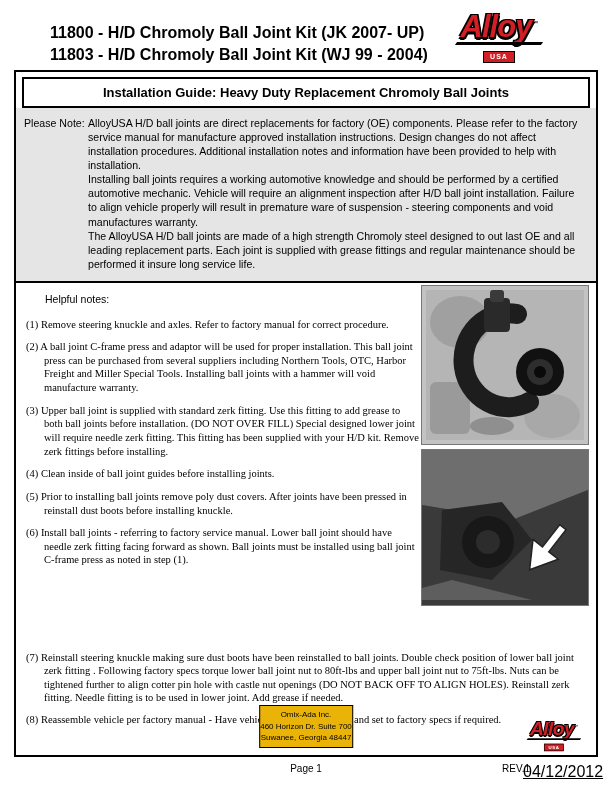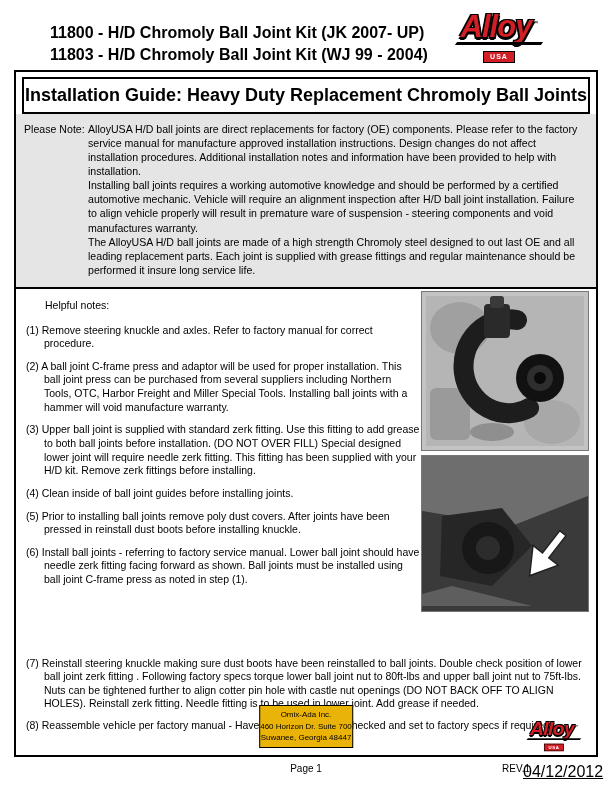--- a/index.html
+++ b/index.html
@@ -25,36 +25,36 @@
     display:inline-block; background:#d21f26; color:#fff; font-size:7px; font-weight:bold;
     padding:1px 6px 2px 6px; border:1px solid #000; margin-top:1px; letter-spacing:1px;
   }
   .alloy-logo.small { top:auto; right:8px; bottom:4px; transform:scale(0.62); transform-origin:bottom right; }
 
   
   .main-box { position:absolute; left:14px; right:14px; top:70px; bottom:35px; border:2px solid #000; background:#fff; }
 
   .title-bar {
     margin:5px 6px 0 6px; border:2px solid #000; text-align:center;
-    font-size:18px; font-weight:bold; padding:6px 0;
+    font-size:13px; font-weight:bold; padding:6px 0;
   }
 
   .note-box {
     background:#e5e5e5; border-bottom:2px solid #000; padding:8px 10px 10px 8px;
     display:flex; font-size:10.6px; line-height:1.33;
   }
   .note-label { width:64px; flex:0 0 64px; }
   .note-text { flex:1; padding-right:6px; }
   .note-text p { margin:0; }
 
   
   .body-section { position:relative; padding:10px 12px 0 10px; font-size:10.5px; line-height:1.3; }
   .notes-heading { margin-bottom:11px;padding-left:19px; }
   .notes-top { width:394px; min-height:333px; }
-  .item { margin-bottom:9px; padding-left:18px; text-indent:-18px; }
+  .item { margin-bottom:9px; padding-left:18px; text-indent:-18px;font-family:Liberation Serif, serif; }
   .notes-bottom .item { margin-bottom:8px; }
 
   .photo { position:absolute; border:1px solid #777; background:#bbb; }
   .photo1 { top:2px; right:7px; width:168px; height:160px; }
   .photo2 { top:166px; right:7px; width:168px; height:157px; }
 
   .address-box {
     position:absolute; left:50%; transform:translateX(-50%); bottom:7px;
     border:1px solid #000; padding:3px 0; text-align:center; font-size:8px; line-height:1.45;
     background:#eab308;

